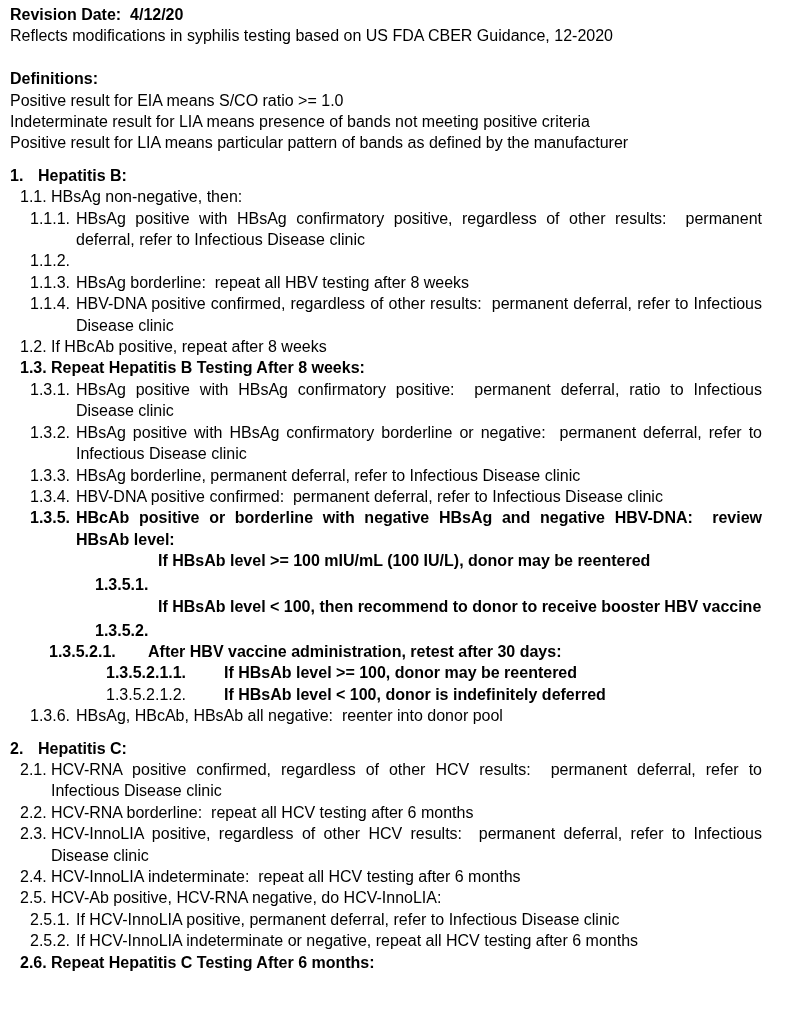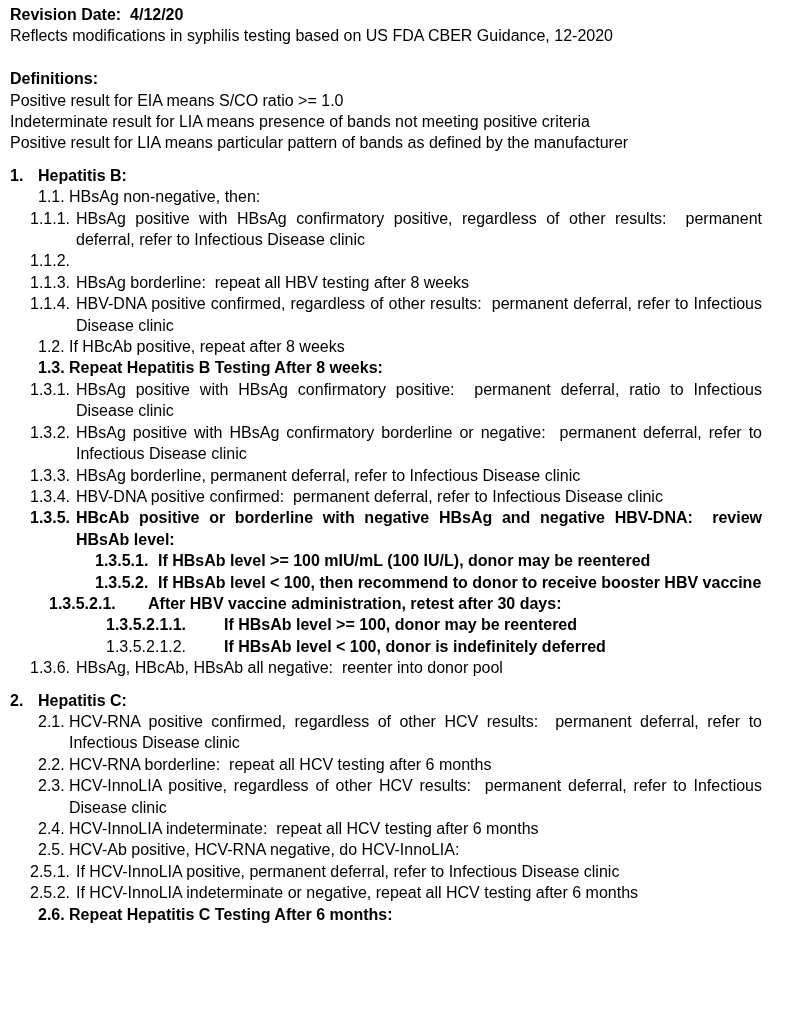--- a/index.html
+++ b/index.html
@@ -17,23 +17,23 @@
     line-height: 21.4px;
   }
   .line { padding-left: 10px; white-space: pre-wrap; }
   .b { font-weight: bold; }
   .spacer-line { height: 21.4px; }
   .section { margin-top: 11px; }
   .li { display: flex; }
   .num { flex: none; white-space: pre; }
   .txt { flex: 1; text-align: justify; white-space: pre-wrap; }
   .lvl1 { padding-left: 10px; }  .lvl1 > .num { width: 28px; }
-  .lvl2 { padding-left: 38px; }  .lvl2 > .num { width: 31px; }
+  .lvl2 { padding-left: 20px; }  .lvl2 > .num { width: 31px; }
   .lvl3 { padding-left: 30px; }  .lvl3 > .num { width: 46px; }
-  .lvl4 { padding-left: 95px; }  .lvl4 > .num { width: 63px; }
+  .lvl4 { padding-left: 95px; }  .lvl4 > .num { width: 63px; margin-top: 24px; }
   .lvl5 { padding-left: 49px; } .lvl5 > .num { width: 99px; }
   .lvl6 { padding-left: 106px; } .lvl6 > .num { width: 118px; }
 </style>
 </head>
 <body>
 
 <div class="page">
   <div class="line b">Revision Date:  4/12/20</div>
   <div class="line">Reflects modifications in syphilis testing based on US FDA CBER Guidance, 12-2020</div>
   <div class="spacer-line"></div>

